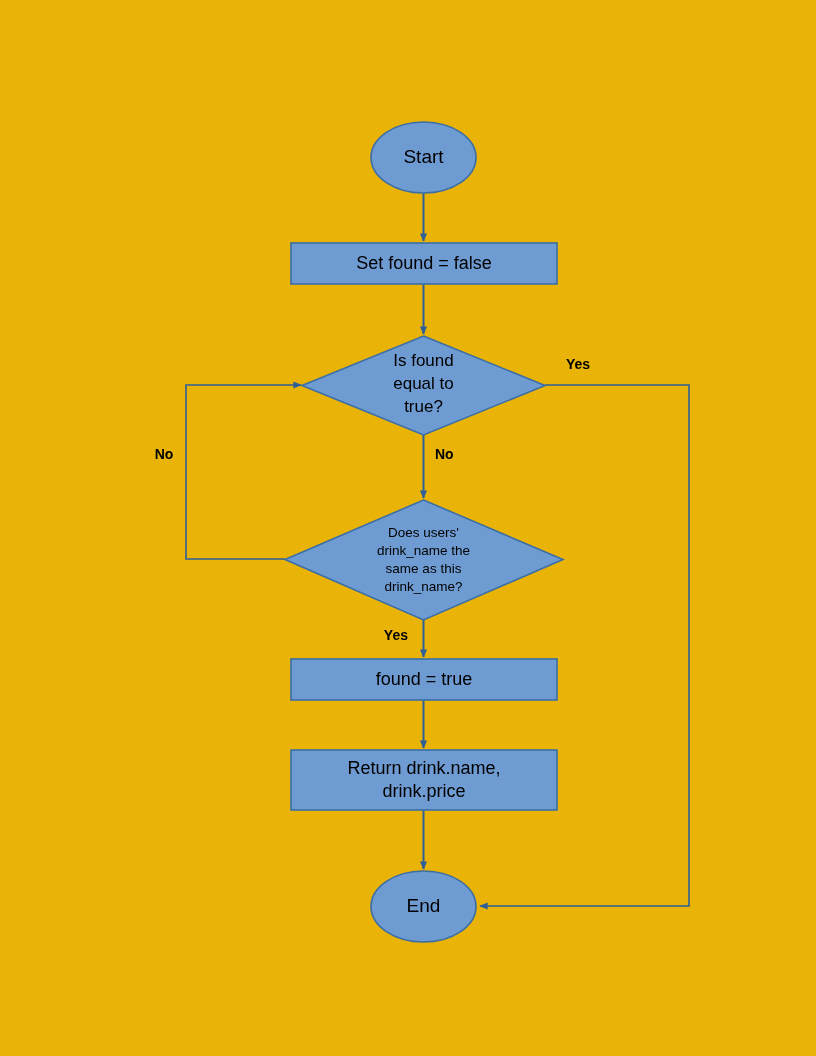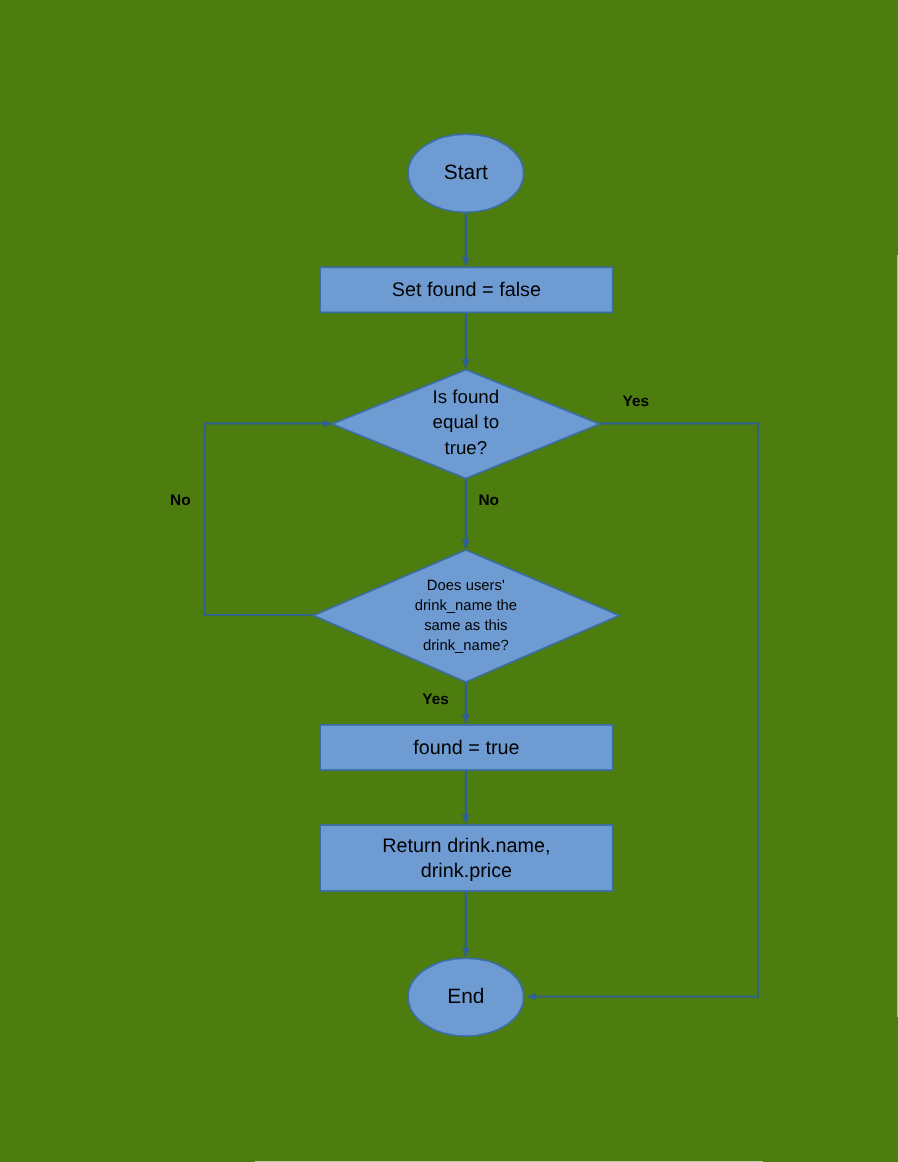--- a/index.html
+++ b/index.html
@@ -4,21 +4,21 @@
 <style>
   html, body {
     margin: 0;
     padding: 0;
     background: #ffffff;
   }
   #canvas {
     position: relative;
     width: 816px;
     height: 1056px;
-    background: #4d7c0f;
+    background: #eab308;
     overflow: hidden;
     font-family: "Liberation Sans", sans-serif;
   }
   #flow-svg {
     position: absolute;
     left: 0;
     top: 0;
     width: 816px;
     height: 1056px;
   }

